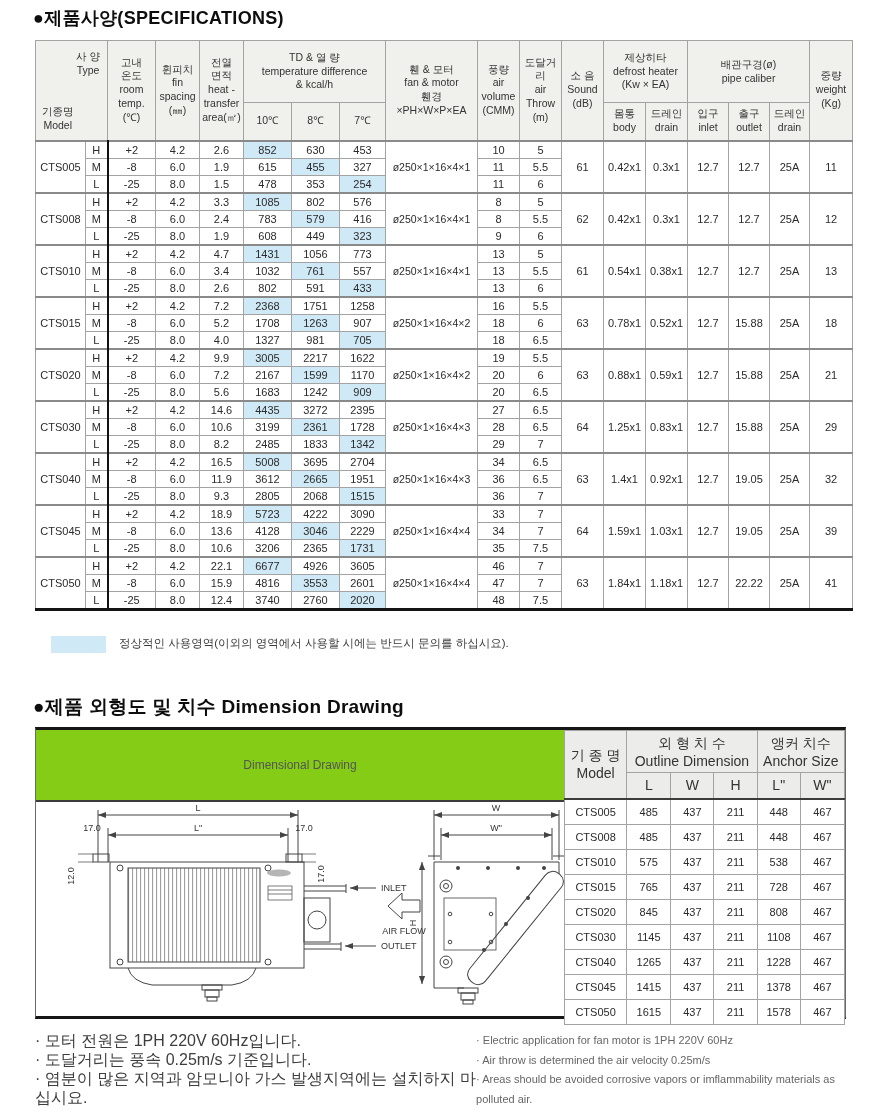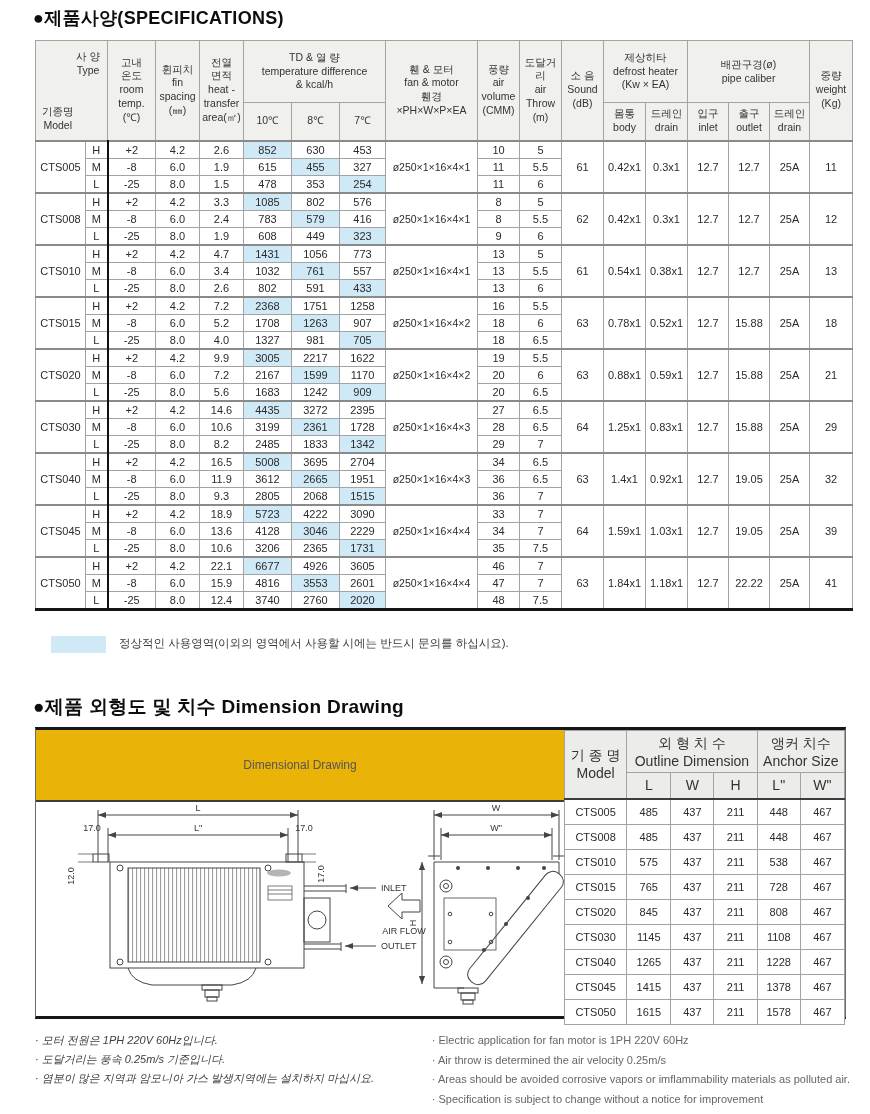--- a/index.html
+++ b/index.html
@@ -26,37 +26,37 @@
   th.diag .a{position:absolute;top:9px;right:7px;white-space:pre-line;text-align:center;}
   th.diag .b{position:absolute;bottom:7px;left:6px;white-space:pre-line;text-align:center;}
 
   
   .legend{position:absolute;left:35px;top:636px;display:flex;align-items:flex-start;gap:13px;font-size:11.5px;color:#3a3a3a;padding-left:16px;}
   .legend .swatch{width:55px;height:17px;background:#cfe9f6;}
 
   
   .dim-box{position:absolute;left:35px;top:727px;width:811px;height:292px;box-sizing:border-box;background:#fff;
       border-top:3px solid #161616;border-bottom:3px solid #161616;border-left:1px solid #6a6a6a;border-right:1px solid #6a6a6a;}
-  .draw-strip{position:absolute;left:0;top:0;width:529px;height:72px;box-sizing:border-box;background:#eab308;
+  .draw-strip{position:absolute;left:0;top:0;width:529px;height:72px;box-sizing:border-box;background:#84cc16;
       border-bottom:2px solid #3c3c3c;border-right:1px solid #8d8d8d;display:flex;align-items:center;justify-content:center;
       font-size:12px;color:#555;}
   svg.draw{position:absolute;left:0;top:72px;width:529px;height:214px;}
 
   table.dim{position:absolute;right:0;top:0;width:281px;height:286px;border-collapse:collapse;table-layout:fixed;font-size:11px;}
   .dim th,.dim td{border:1px solid #a3a3a3;text-align:center;vertical-align:middle;padding:0;font-weight:normal;color:#2b2b2b;}
   .dim thead th{background:#ececea;font-size:14px;color:#333;}
   .dim thead tr.r1{height:42px;}
   .dim thead tr.r2{height:26px;}
   .dim thead{border-bottom:2px solid #3c3c3c;}
   .dim tbody td{height:24px;background:#fff;}
 
   
   .notes{position:absolute;left:35px;top:1031px;width:815px;display:flex;justify-content:space-between;}
   .notes ul{list-style:none;margin:0;padding:0;}
-  .notes .kr li{font-size:11px;line-height:19px;color:#3d3d3d;font-style:italic;}
+  .notes .kr li{font-size:16px;line-height:19px;color:#3d3d3d;}
   .notes .en li{font-size:11px;line-height:19.5px;color:#666;}
 </style>
 </head>
 <body>
 
 <h1>●제품사양(SPECIFICATIONS)</h1>
 
 <table class="spec">
   <colgroup>
     <col style="width:50px">

